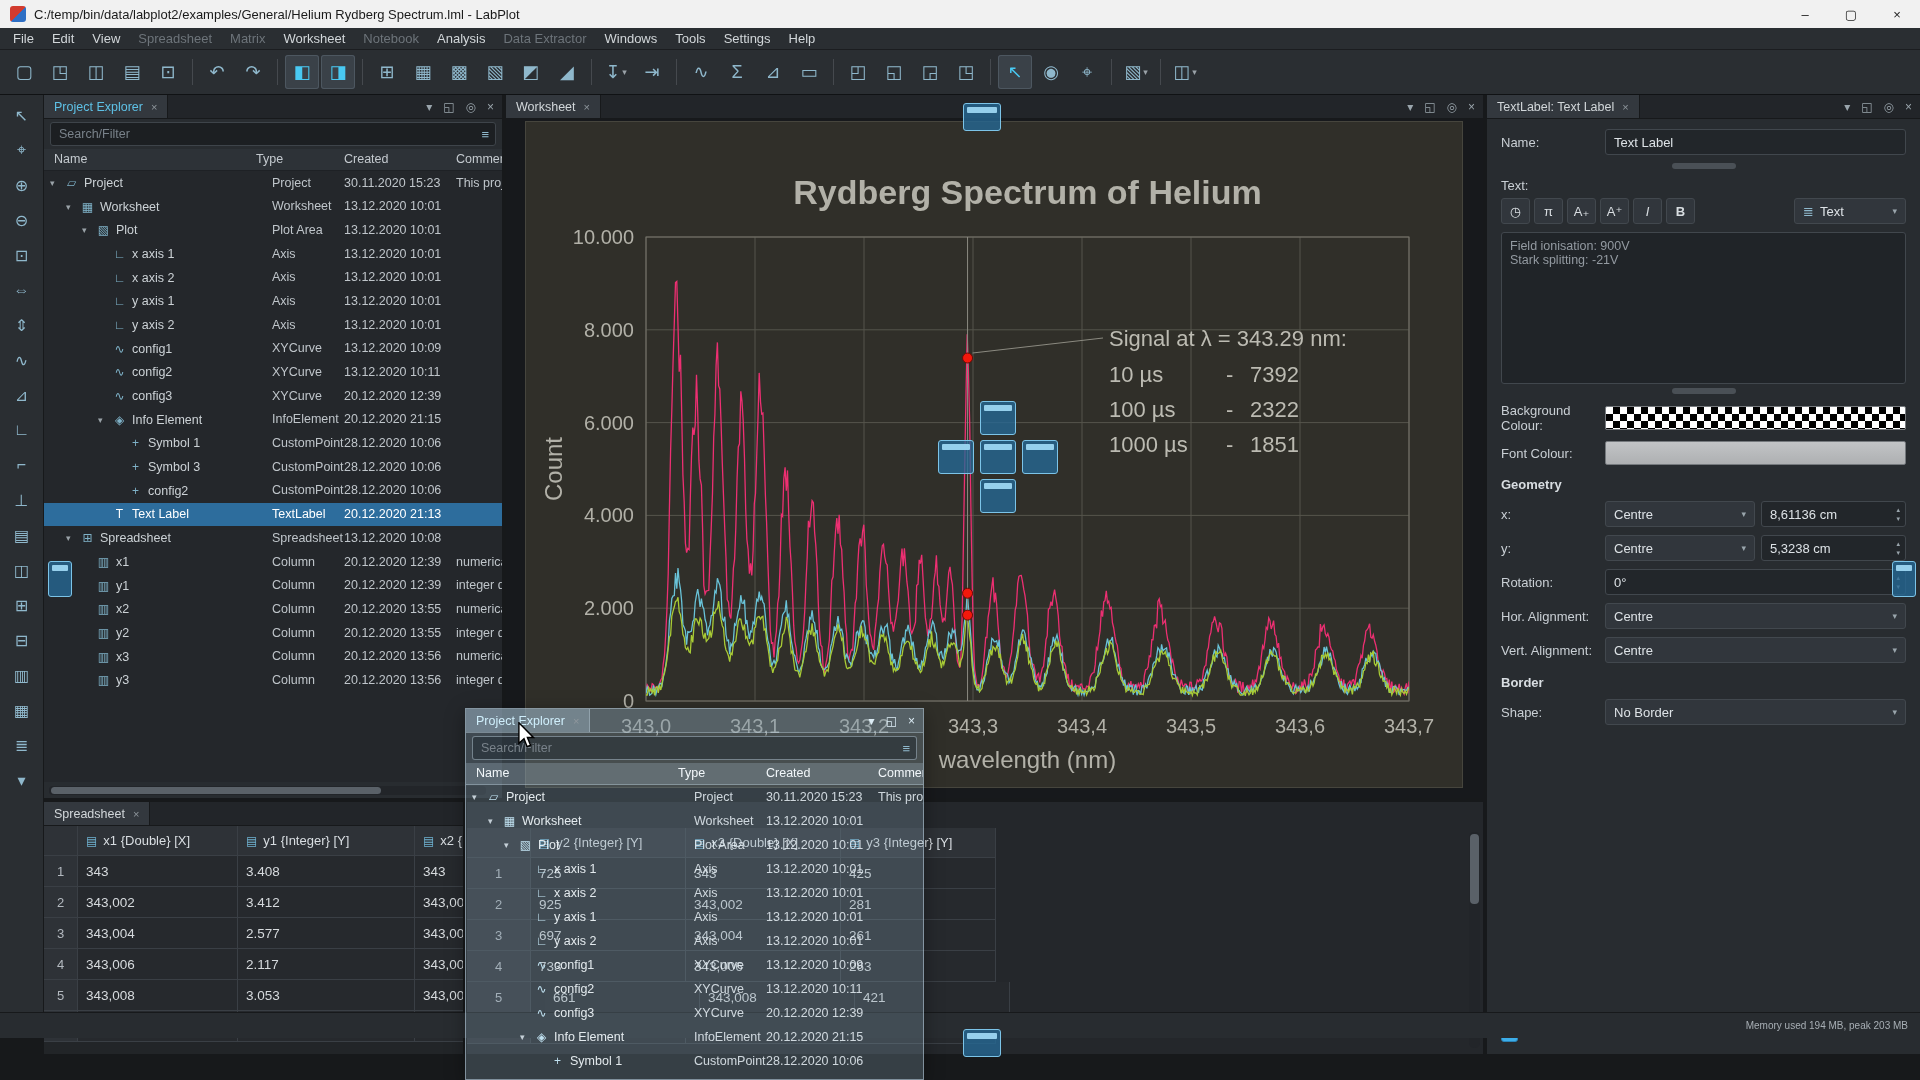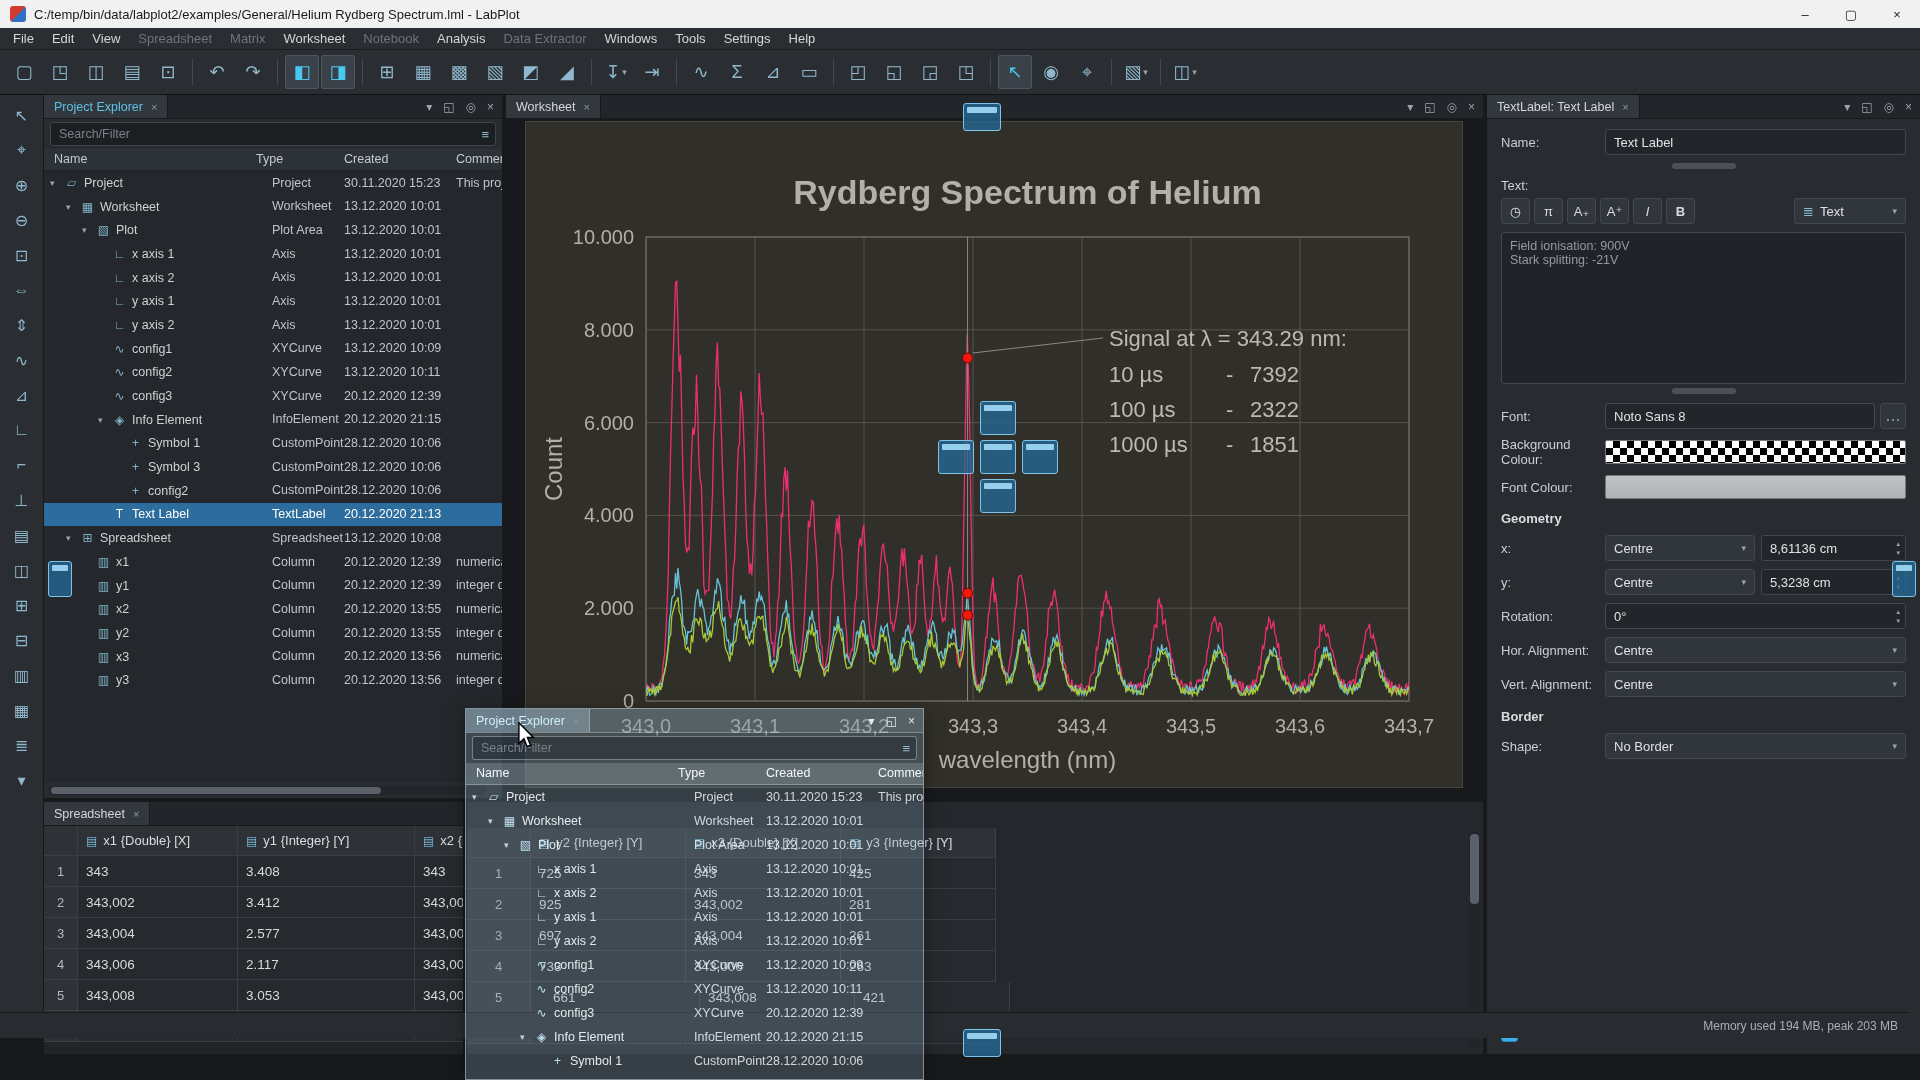--- a/index.html
+++ b/index.html
@@ -135,23 +135,23 @@
   .swatch-checker { flex:1; height:24px; border:1px solid #75797d; border-radius:2px; background:#fff;
     background-image:linear-gradient(45deg,#000 25%,transparent 25%,transparent 75%,#000 75%),
       linear-gradient(45deg,#000 25%,transparent 25%,transparent 75%,#000 75%);
     background-size:14px 14px; background-position:0 0,7px 7px; }
   .visible-row { position:absolute; left:14px; bottom:12px; display:flex; align-items:center; gap:8px; }
   .checkbox { width:17px; height:17px; background:#3daee9; border:1px solid #2a84b8; border-radius:3px;
     display:flex; align-items:center; justify-content:center; color:#fff; font-size:12px; }
   .visible-label { font-size:13px; color:#ffffff; }
 
   
-  .statusbar { position:absolute; left:0; right:10px; bottom:0; height:26px; background:#282c30;
+  .statusbar { position:absolute; left:0; right:0; bottom:0; height:26px; background:#282c30;
     border-top:1px solid #17191b; display:flex; align-items:center; justify-content:flex-end;
-    padding-right:12px; font-size:12px; color:#a7aeb4; z-index:20; }
+    padding-right:12px; font-size:10px; color:#a7aeb4; z-index:20; }
 
   
   .dock-ind { position:absolute; z-index:40; background:rgba(37,105,150,0.78);
     border:1px solid #7cc4e8; border-radius:3px; }
   .dock-ind::before { content:''; position:absolute; left:3px; right:3px; top:3px; height:6px;
     background:rgba(156,214,242,0.95); border-radius:1px; }
   .ind-sq { width:38px; height:28px; } .ind-c { width:36px; height:34px; } .ind-v { width:24px; height:36px; }
 
   
   .ghost { position:absolute; left:465px; top:708px; width:459px; height:372px; z-index:50;
@@ -710,27 +710,20 @@
           <div class="pselect" style="flex:0 0 112px;margin-left:auto">
           <span style="color:#8fb8cc">≣</span>
           <span>Text</span>
           <span class="chev">▾</span>
         </div>
       </div>
       <div class="textbox" id="text-content">Field ionisation: 900V
 Stark splitting: -21V</div>
       <div class="handle"></div>
       <div class="prow">
-        <span class="plabel">Font:</span>
-        <div class="pfield">
-            <span>Noto Sans 8</span>
-          </div>
-        <div class="mini-btn">…</div>
-      </div>
-      <div class="prow">
         <span class="plabel">Background Colour:</span>
         <div class="swatch-checker"></div>
       </div>
       <div class="prow">
         <span class="plabel">Font Colour:</span>
         <div class="swatch-gray"></div>
       </div>
       <div class="sec-header">Geometry</div>
       <div class="prow">
         <span class="plabel">x:</span>

